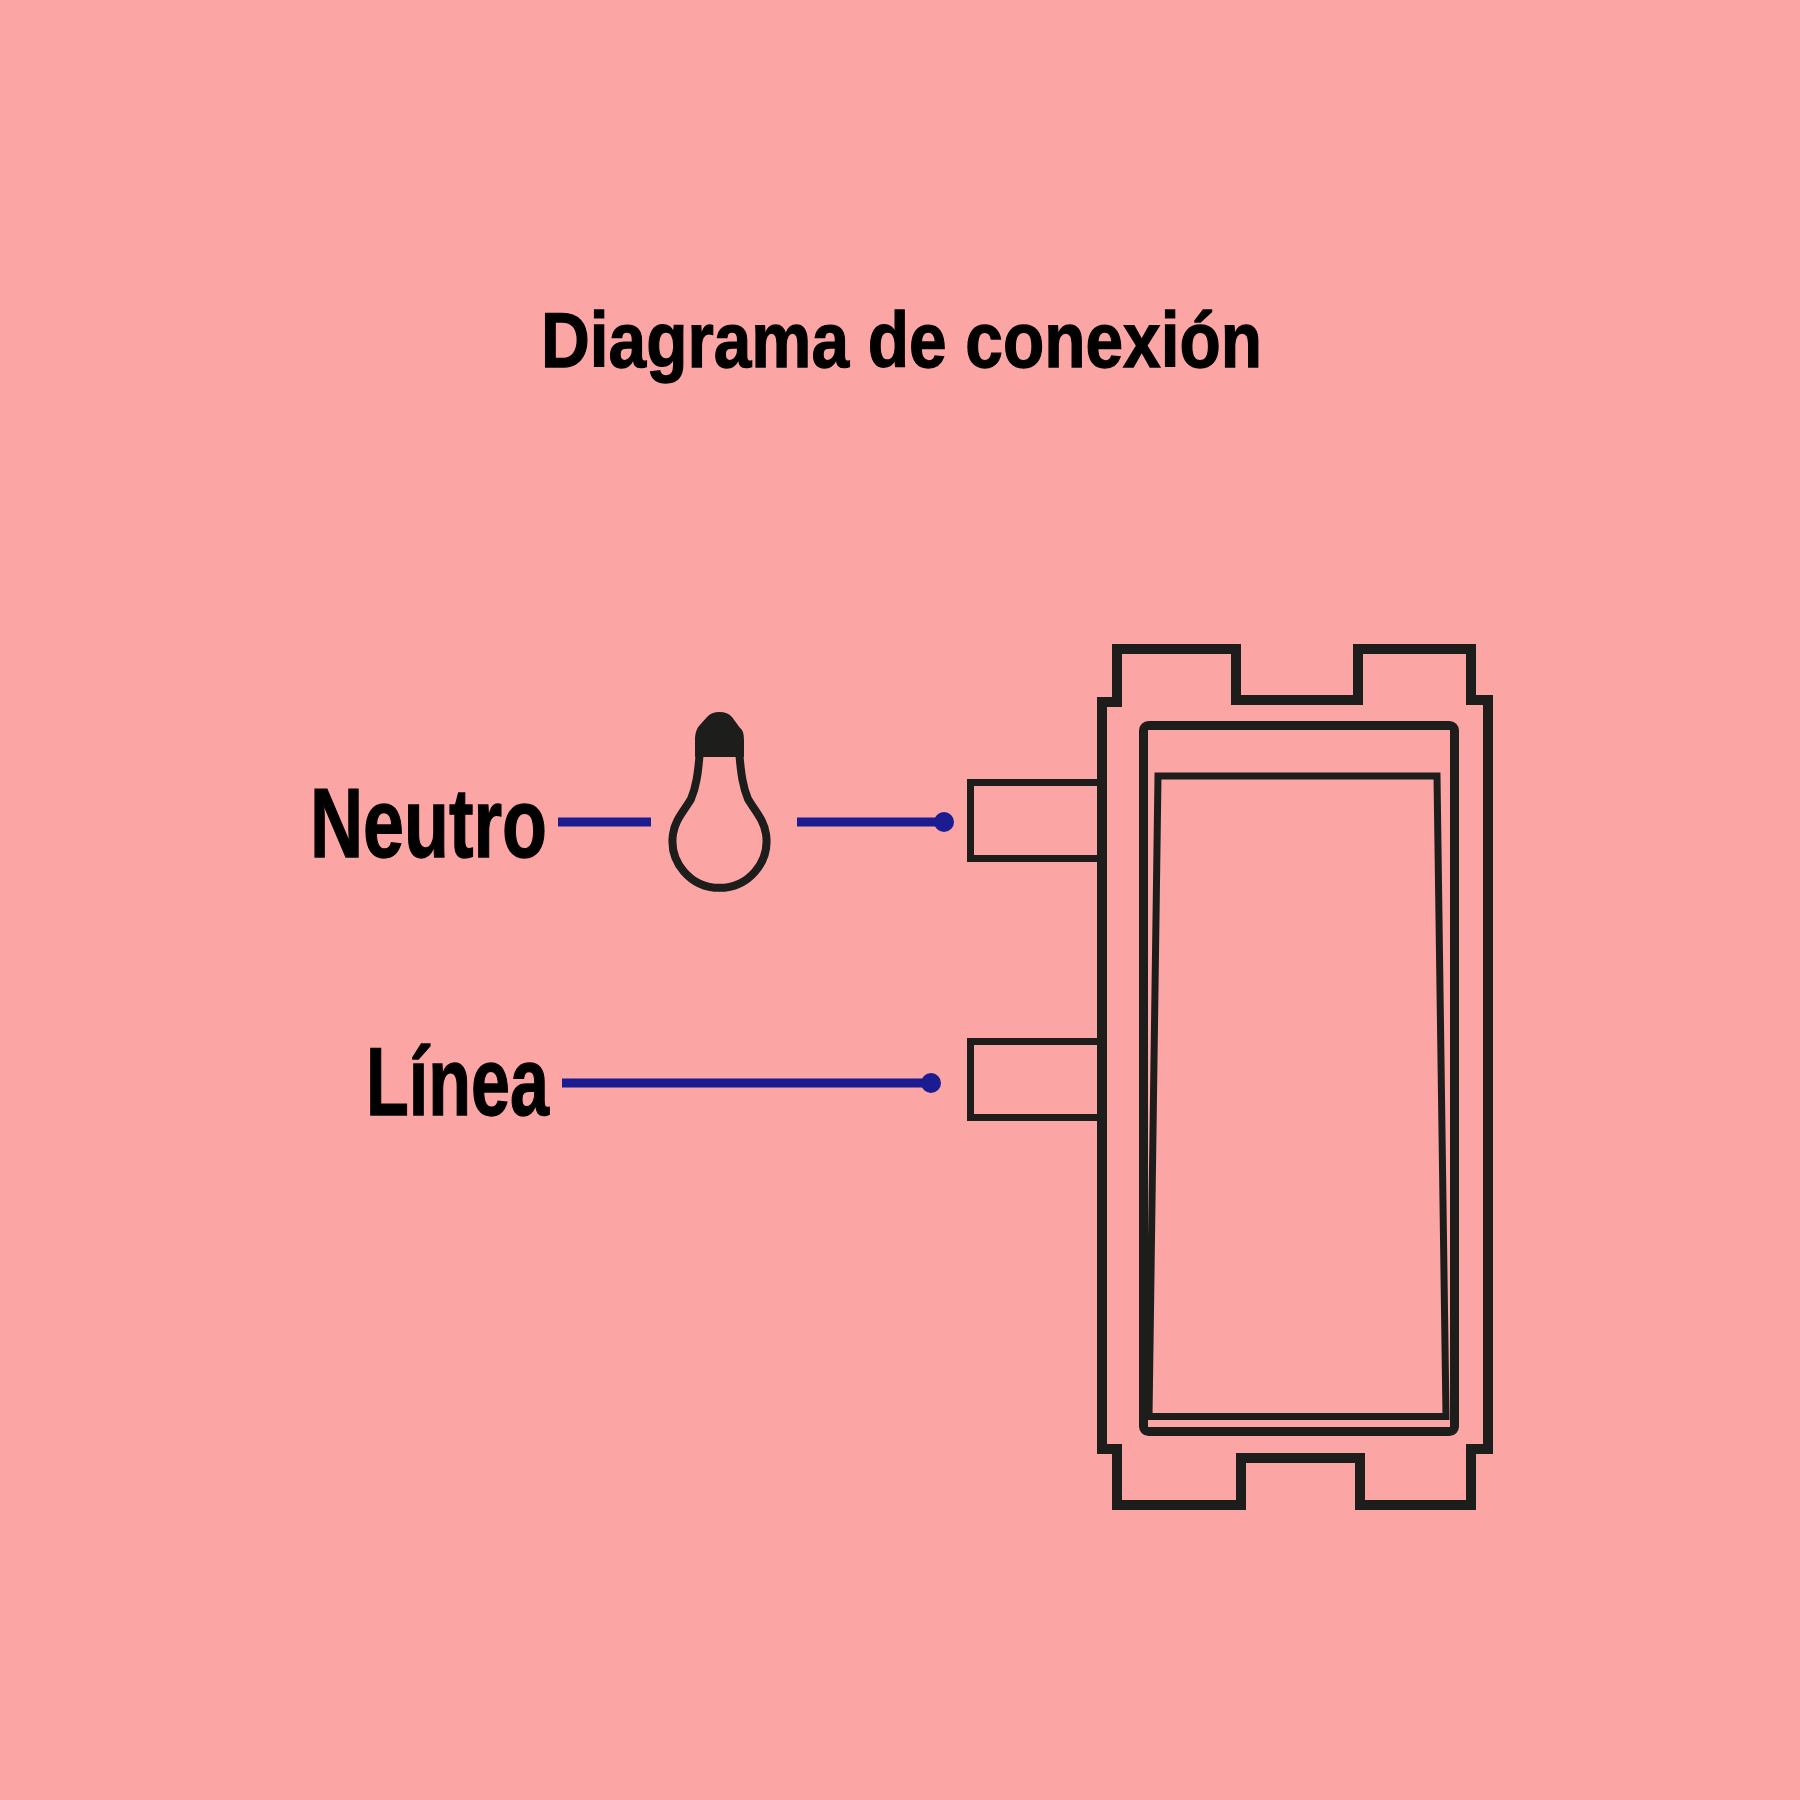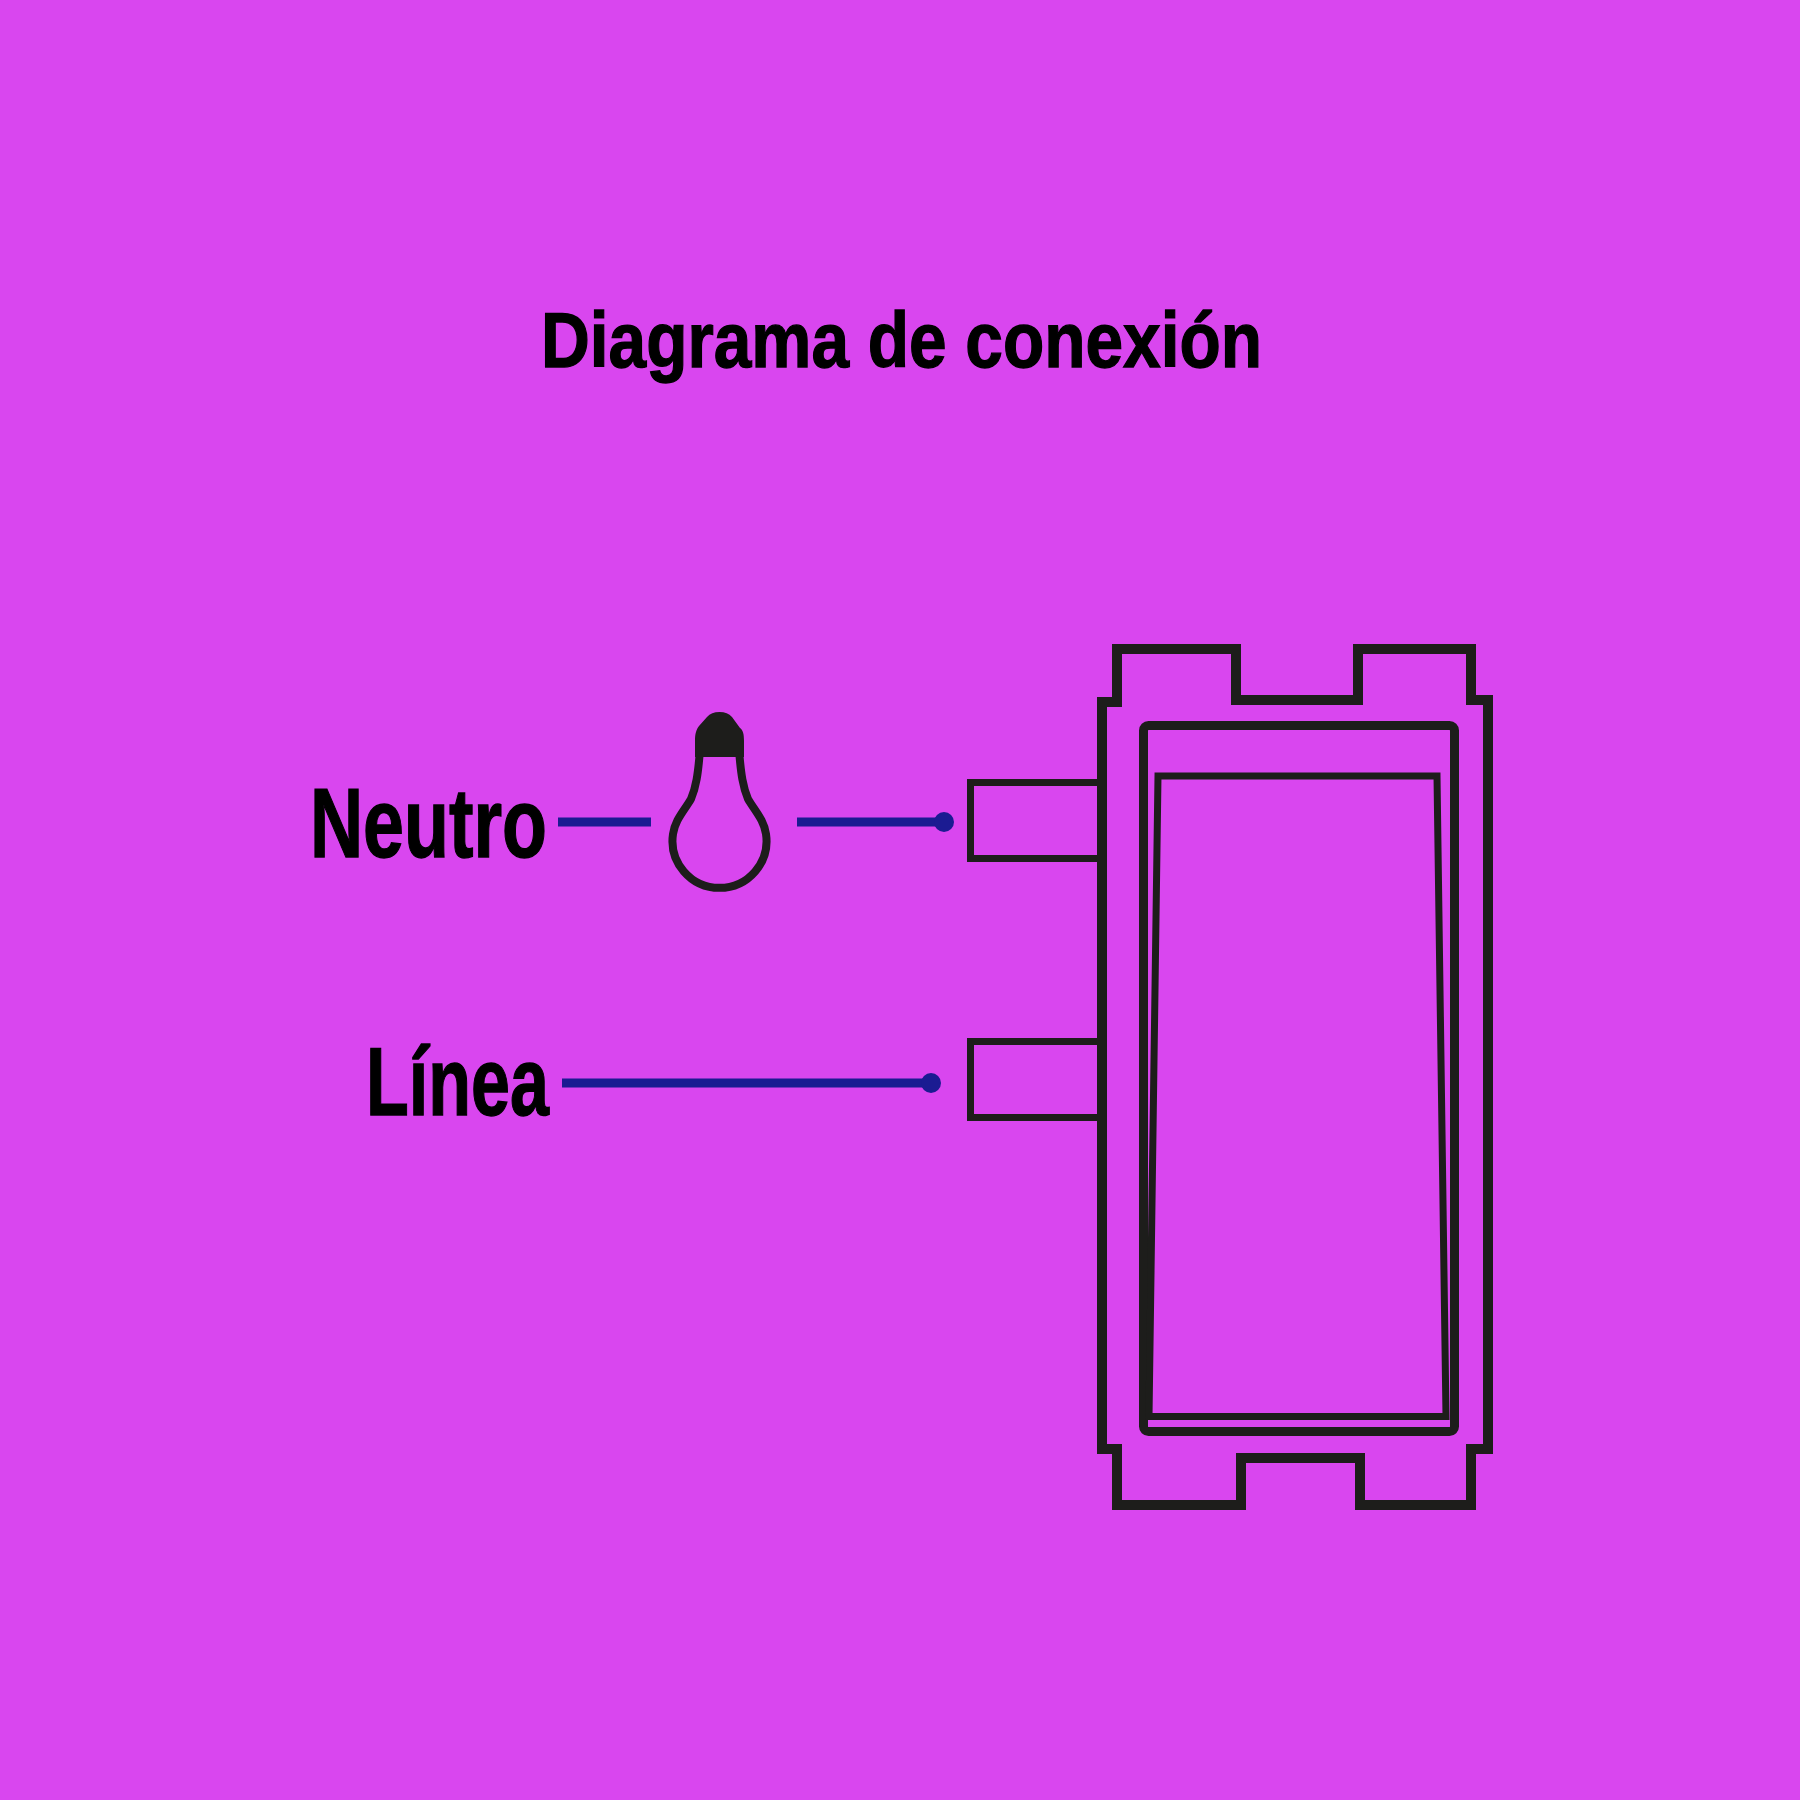--- a/index.html
+++ b/index.html
@@ -1,16 +1,16 @@
 <!DOCTYPE html>
 <html><head>
 <meta charset="utf-8">
 <style>
   html,body{margin:0;padding:0;background:#ffffff;}
-  #stage{position:relative;width:1800px;height:1800px;background:#d946ef;overflow:hidden;}
+  #stage{position:relative;width:1800px;height:1800px;background:#fca5a5;overflow:hidden;}
   svg{display:block;}
   text{font-family:"Liberation Sans",sans-serif;font-weight:bold;fill:#000000;stroke:#000000;stroke-width:1.3;}
 </style>
 </head>
 <body>
 <div id="stage">
 <svg width="1800" height="1800" viewBox="0 0 1800 1800" xmlns="http://www.w3.org/2000/svg">
 
   <text x="541" y="367" font-size="78" textLength="721" lengthAdjust="spacingAndGlyphs">Diagrama de conexión</text>
 

